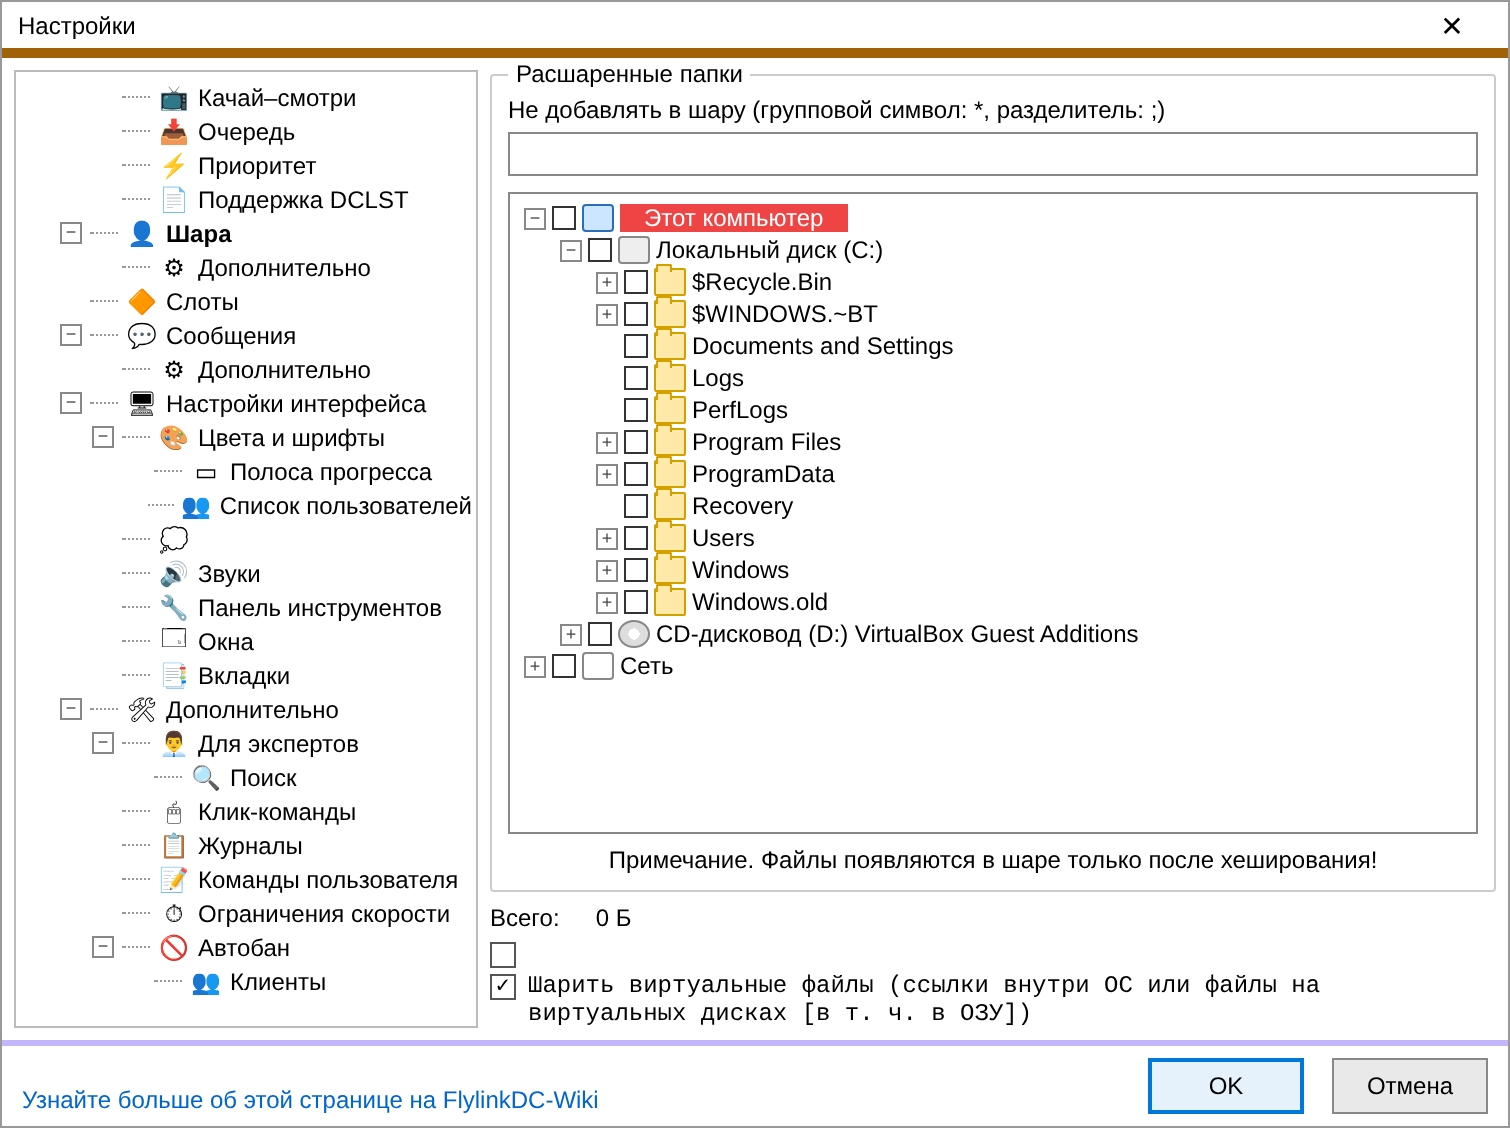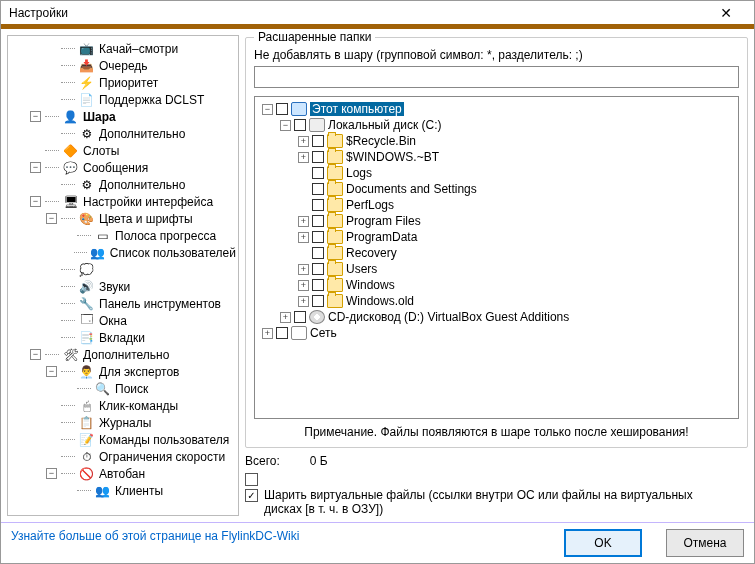--- a/index.html
+++ b/index.html
@@ -8,26 +8,26 @@
 .titlebar .title { flex: 1; }
 .titlebar .close { width: 40px; text-align: center; font-size: 14px; cursor: default; }
 .content { flex: 1; display: flex; padding: 6px; gap: 6px; overflow: hidden; }
 .lpanel { width: 232px; border: 1px solid #bbb; padding: 4px 2px; overflow-y: auto; overflow-x: hidden; }
 .rpanel { flex: 1; display: flex; flex-direction: column; }
 .group { border: 1px solid #ccc; border-radius: 2px; padding: 10px 8px 6px 8px; margin-top: 2px; position: relative; flex: 1; display: flex; flex-direction: column; }
 .group-title { position: absolute; top: -8px; left: 8px; background: #fff; padding: 0 4px; }
 .exclude-input { border: 1px solid #888; height: 22px; padding: 2px 4px; margin-top: 4px; width: 100%; }
 .folders { border: 1px solid #888; flex: 1; margin-top: 8px; padding: 4px; overflow: auto; background: #fff; }
 .note { text-align: center; margin: 6px 0 2px 0; }
-.totals { display: flex; gap: 30px; margin: 6px 0 4px 0; }
+.totals { display: flex; gap: 18px; margin: 6px 0 4px 0; }
 .opts { display: flex; flex-direction: column; gap: 2px; }
 .optrow { display: flex; align-items: flex-start; gap: 6px; }
 .optrow.inline { flex-direction: row; gap: 40px; }
 .cb { width: 13px; height: 13px; border: 1px solid #555; display: inline-flex; align-items: center; justify-content: center; font-size: 10px; line-height: 10px; margin-top: 1px; }
-.footer { display: flex; align-items: flex-start; padding: 6px 10px; border-top: 1px solid #c4b5fd; gap: 24px; }
+.footer { display: flex; align-items: flex-end; padding: 6px 10px; border-top: 3px solid #c4b5fd; gap: 14px; }
 .link { color: #0066cc; flex: 1; text-align: left; cursor: default; }
 .btn { min-width: 78px; height: 28px; border: 1px solid #888; background: #e9e9e9; display: flex; align-items: center; justify-content: center; cursor: default; }
 .btn.primary { border: 2px solid #0078d7; background: #e5f1fb; }
 
 
 .ltree { list-style: none; }
 .ltree li { white-space: nowrap; }
 .lrow { display: flex; align-items: center; height: 17px; gap: 4px; cursor: default; }
 .lind { display: inline-block; }
 .exp { width: 11px; height: 11px; border: 1px solid #888; display: inline-flex; align-items: center; justify-content: center; font-size: 9px; line-height: 9px; color: #444; }
@@ -41,21 +41,21 @@
 .frow { display: flex; align-items: center; height: 16px; gap: 3px; cursor: default; }
 .find { display: inline-block; }
 .fcb { width: 12px; height: 12px; border: 1px solid #333; }
 .ficon { width: 16px; height: 14px; display: inline-flex; align-items: center; justify-content: center; font-size: 11px; }
 .ficon.folder { background: #ffe9a8; border: 1px solid #d4a000; border-radius: 1px; position: relative; }
 .ficon.folder::before { content: ""; position: absolute; top: -3px; left: 0; width: 6px; height: 3px; background: #ffe9a8; border: 1px solid #d4a000; border-bottom: none; border-radius: 1px 1px 0 0; }
 .ficon.disk { background: #eee; border: 1px solid #888; border-radius: 2px; }
 .ficon.comp { background: #cde6ff; border: 1px solid #2a6fbd; border-radius: 2px; }
 .ficon.cd { border-radius: 50%; border: 1px solid #888; background: radial-gradient(circle,#fff 30%, #ddd 31%, #ddd 100%); }
 .ficon.net { border: 1px solid #888; border-radius: 2px; }
-.sel { background: #0369a1; color: #fff; padding: 0 2px; }
+.sel { background: #ef4444; color: #fff; padding: 0 12px; }
 
 
 .lpanel::-webkit-scrollbar, .folders::-webkit-scrollbar { width: 15px; }
 .lpanel::-webkit-scrollbar-track, .folders::-webkit-scrollbar-track { background: #f0f0f0; }
 .lpanel::-webkit-scrollbar-thumb, .folders::-webkit-scrollbar-thumb { background: #c6c6c6; border: 1px solid #aaa; }
 </style>
 </head>
 <body>
 
 <div class="titlebar">
@@ -353,30 +353,30 @@
                 <span class="ficon folder"></span>
                 <span>$WINDOWS.~BT</span>
               </div>
             </li>
             <li>
               <div class="frow">
                 <span class="find" style="width: 36px;"></span>
                 <span class="noexp"></span>
                 <span class="fcb"></span>
                 <span class="ficon folder"></span>
+                <span>Documents and Settings</span>
+              </div>
+            </li>
+            <li>
+              <div class="frow">
+                <span class="find" style="width: 36px;"></span>
+                <span class="noexp"></span>
+                <span class="fcb"></span>
+                <span class="ficon folder"></span>
                 <span>Logs</span>
-              </div>
-            </li>
-            <li>
-              <div class="frow">
-                <span class="find" style="width: 36px;"></span>
-                <span class="noexp"></span>
-                <span class="fcb"></span>
-                <span class="ficon folder"></span>
-                <span>Documents and Settings</span>
               </div>
             </li>
             <li>
               <div class="frow">
                 <span class="find" style="width: 36px;"></span>
                 <span class="noexp"></span>
                 <span class="fcb"></span>
                 <span class="ficon folder"></span>
                 <span>PerfLogs</span>
               </div>
@@ -464,21 +464,21 @@
     </div>
 
     <div class="opts">
       <div class="optrow inline">
         <div class="optrow">
           <span class="cb"></span>
         </div>
       </div>
       <div class="optrow">
         <span class="cb" id="cbvirt">✓</span>
-        <span style="max-width:440px;">Шарить виртуальные файлы (ссылки внутри ОС или файлы на виртуальных дисках [в т. ч. в ОЗУ])</span>
+        <span style="max-width:440px;font-family:Liberation Mono, monospace;">Шарить виртуальные файлы (ссылки внутри ОС или файлы на виртуальных дисках [в т. ч. в ОЗУ])</span>
       </div>
     </div>
   </div>
 </div>
 
 <div class="footer">
   <span class="link">Узнайте больше об этой странице на FlylinkDC-Wiki</span>
   <div class="btn primary">
       <span>OK</span>
     </div>

